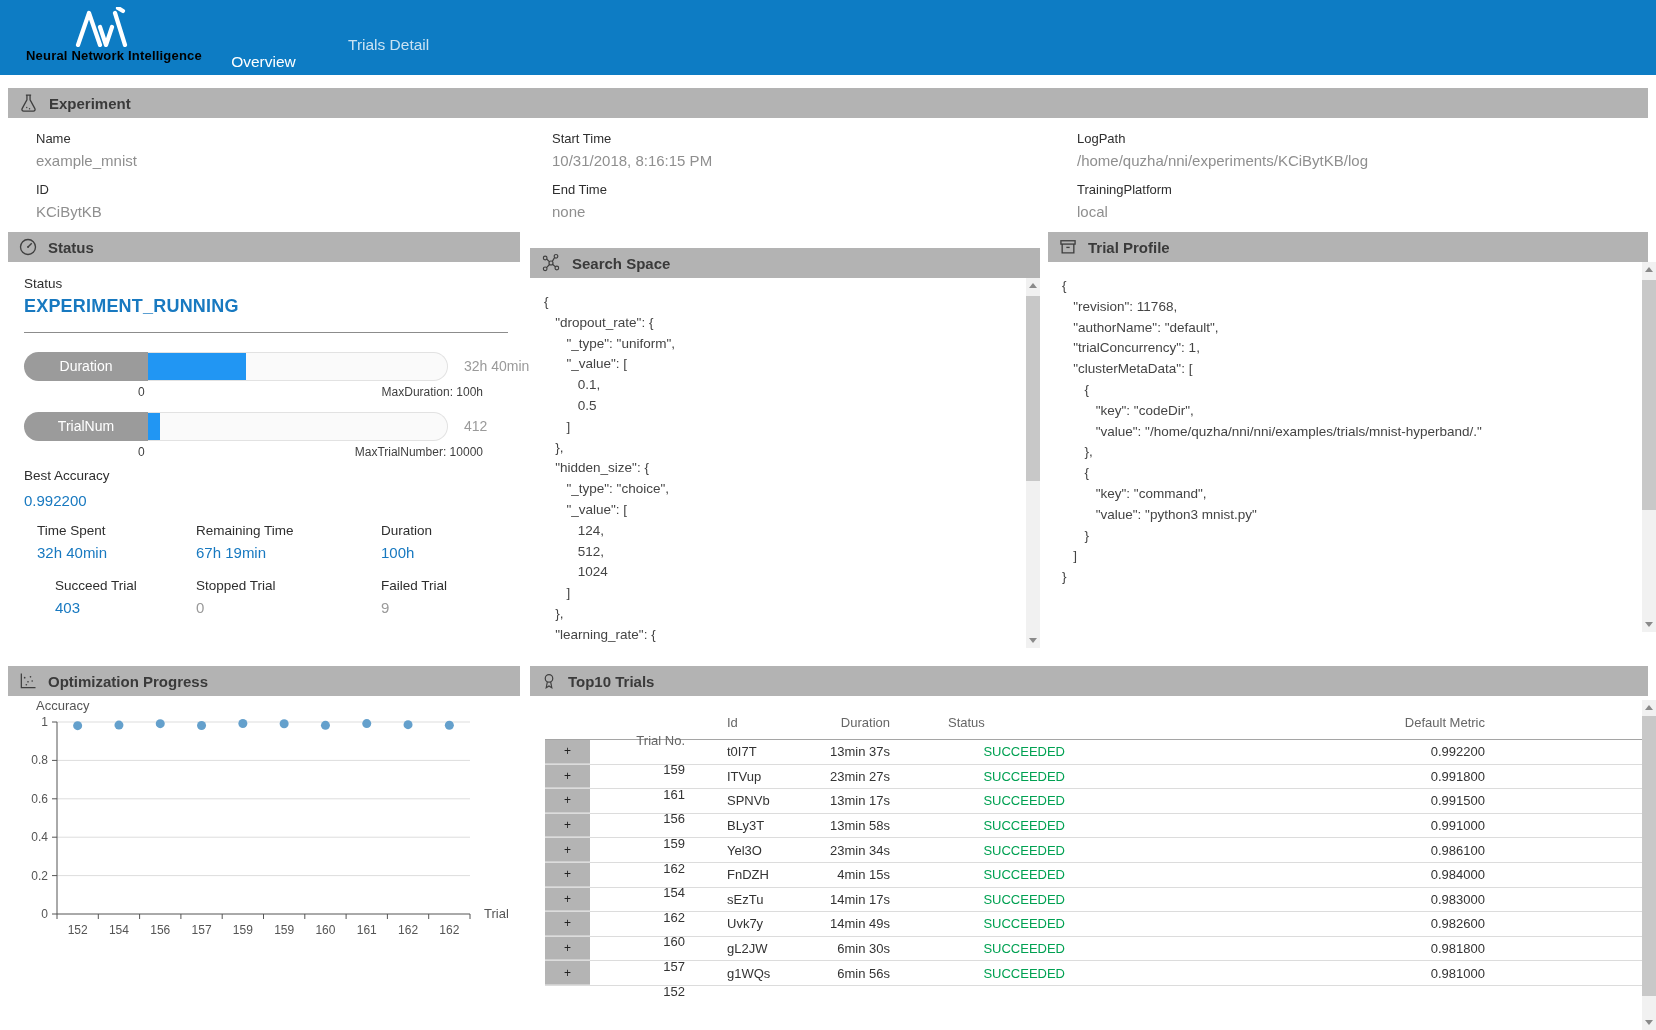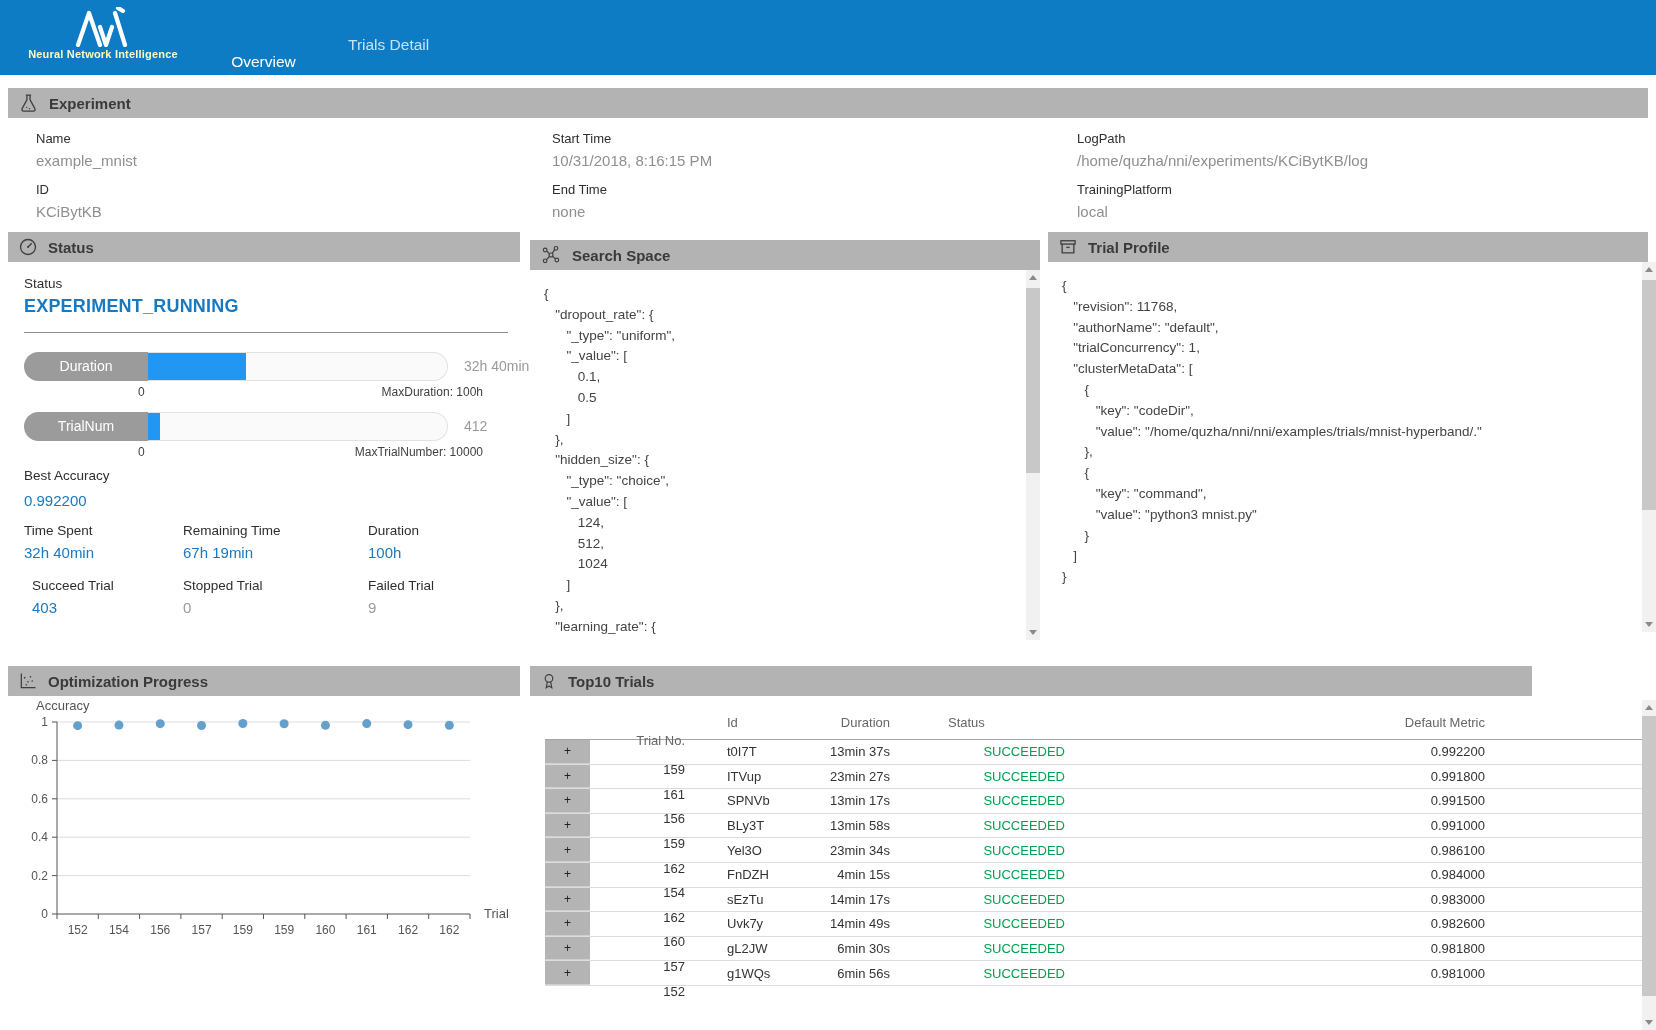--- a/index.html
+++ b/index.html
@@ -3,21 +3,21 @@
 <meta charset="utf-8">
 <style>
   * { margin:0; padding:0; box-sizing:border-box; }
   html,body { width:1656px; height:1030px; background:#fff; font-family:"Liberation Sans", sans-serif; overflow:hidden; }
   .app { position:relative; width:1656px; height:1030px; background:#fff; }
 
   
   .app-header { position:absolute; left:0; top:0; width:1656px; height:75px; background:var(--header-blue,#0d7cc4); }
   .logo-block { position:absolute; left:26px; top:5px; width:154px; text-align:center; }
   .logo-svg { display:block; margin:2px auto 1px; }
-  .brand { color:#fef9c3; font-size:11px; font-weight:bold; letter-spacing:.2px; white-space:nowrap; }
+  .brand { color:#000000; font-size:13px; font-weight:bold; letter-spacing:.2px; white-space:nowrap; }
   .tab { position:absolute; top:36px; font-size:15.5px; color:rgba(255,255,255,.78); cursor:pointer; padding-bottom:9px; }
   .tab.active { color:#fff; border-bottom:2px solid #fff;margin-top:17px; }
   .tab-overview { left:225px; width:77px; text-align:center; }
   .tab-trials { left:348px; }
 
   
   .sec-bar { position:absolute; background:var(--section-gray,#b3b3b3); height:30px; display:flex; align-items:center; }
   .sec-bar .sec-icon { margin:0 10px 0 10px; display:flex; align-items:center; }
   .sec-bar .sec-title { font-size:15px; font-weight:bold; color:#3a3a3a; }
 
@@ -25,39 +25,39 @@
   .exp-bar { left:8px; top:88px; width:1640px; }
   .exp-info { position:absolute; left:20px; top:118px; width:1640px; height:110px; background:#fff; }
   .exp-col { position:absolute; top:12px; }
   .f-label { font-size:13px; color:#2e2e2e; line-height:17px; margin-bottom:4px; }
   .f-value { font-size:15px; color:#8f8f8f; line-height:20px; margin-bottom:10px; white-space:nowrap; }
 
   
   .panel { position:absolute; background:#fff; }
   .panel-head { position:absolute; left:0; top:0; right:0; }
   .status-panel { left:8px; top:232px; width:512px; height:400px; }
-  .search-panel { left:530px; top:240px; width:510px; height:400px; overflow:hidden; }
+  .search-panel { left:530px; top:248px; width:510px; height:400px; overflow:hidden; }
   .profile-panel { left:1048px; top:232px; width:608px; height:400px; overflow:hidden; }
   .opt-panel { left:8px; top:666px; width:512px; height:364px; }
   .top-panel { left:530px; top:666px; width:1126px; height:364px; }
   .search-panel .panel-head { width:510px; }
   .profile-panel .panel-head { width:600px; }
-  .top-panel .panel-head { width:1002px; }
+  .top-panel .panel-head { width:1118px; }
 
   
   .s-label { position:absolute; left:16px; font-size:13.5px; color:#2e2e2e; }
   .status-value { position:absolute; left:16px; top:64px; font-size:18px; font-weight:bold; color:var(--accent-blue,#1879c0); letter-spacing:.2px; }
   .divider { position:absolute; left:16px; top:100px; width:484px; height:1px; background:#8c8c8c; }
   .bar-group { position:absolute; left:16px; width:424px; height:29px; border-radius:15px; }
   .bar-pill { position:absolute; left:0; top:0; width:124px; height:29px; background:#9b9b9b; border-radius:15px 0 0 15px; color:#fff; font-size:14px; text-align:center; line-height:29px; }
   .bar-track { position:absolute; left:124px; right:0; top:0; bottom:0; background:#fafafa; border:1px solid #e2e2e2; border-left:none; border-radius:0 15px 15px 0; overflow:hidden; }
   .bar-fill { position:absolute; left:0; top:0; bottom:0; background:var(--bar-fill,#2196f3); }
   .bar-value { position:absolute; left:440px; width:110px; font-size:14px; color:#9a9a9a; line-height:29px; }
   .bar-sub { position:absolute; left:130px; width:345px; display:flex; justify-content:space-between; font-size:12px; color:#3f3f3f; }
-  .stat { position:absolute; }
+  .stat { position:absolute;margin-left:13px; }
   .stat .f-label { margin-bottom:5px; font-size:13.5px; }
   .stat-value { font-size:15px; }
   .val-blue { color:var(--accent-blue,#1879c0); }
   .val-gray { color:#9a9a9a; }
 
   
   .code { position:absolute; left:14px; top:44px; right:22px; font-size:13.5px; line-height:20.8px; color:#444; white-space:pre; overflow:hidden; }
 
   
   .vscroll { position:absolute; width:14px; background:#f1f1f1; }
@@ -191,21 +191,21 @@
       <div class="stat-value val-blue">32h 40min</div>
     </div>
     <div class="stat" style="left:175px; top:290px">
       <div class="f-label">Remaining Time</div>
       <div class="stat-value val-blue">67h 19min</div>
     </div>
     <div class="stat" style="left:360px; top:290px">
       <div class="f-label">Duration</div>
       <div class="stat-value val-blue">100h</div>
     </div>
-    <div class="stat" style="left:24px; top:345px">
+    <div class="stat" style="left:34px; top:345px">
       <div class="f-label">Succeed Trial</div>
       <div class="stat-value val-blue">403</div>
     </div>
     <div class="stat" style="left:175px; top:345px">
       <div class="f-label">Stopped Trial</div>
       <div class="stat-value val-gray">0</div>
     </div>
     <div class="stat" style="left:360px; top:345px">
       <div class="f-label">Failed Trial</div>
       <div class="stat-value val-gray">9</div>

